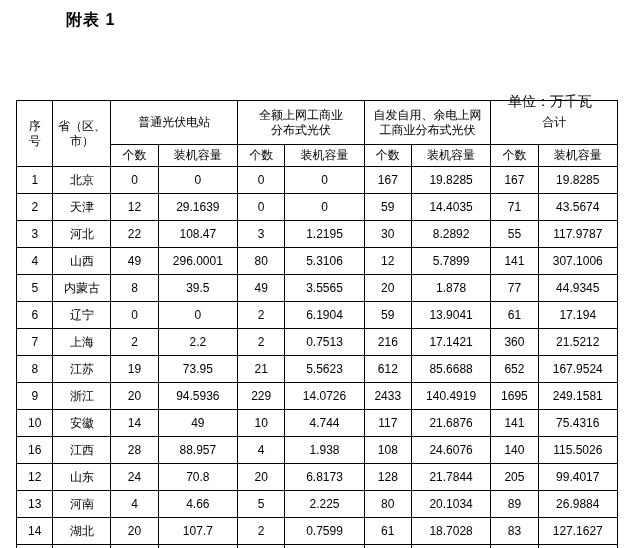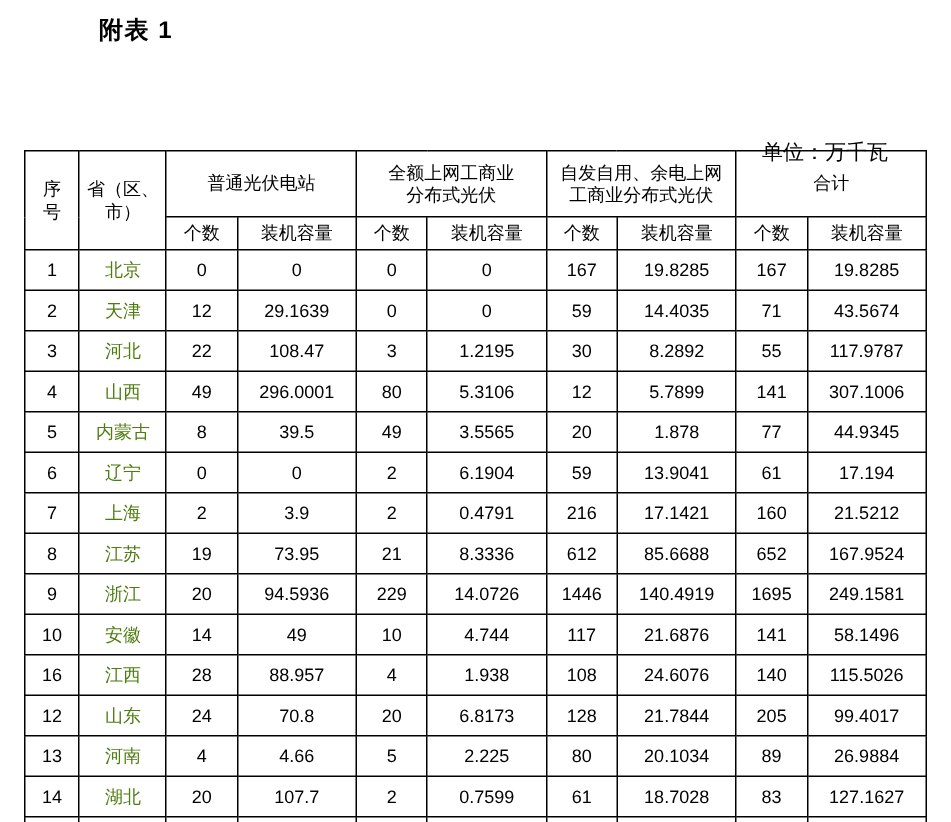--- a/index.html
+++ b/index.html
@@ -77,21 +77,21 @@
     font-size: 12.5px;
   }
   .col-idx { width: 34px; }
   .col-prov { width: 54px; }
   .col-cnt { width: 44px; }
   .col-cap { width: 74px; }
   tbody td {
     height: 26px;
   }
   .cell-prov {
-    color: #4d7c0f;
+    color: #000000;
   }
   .idx-cell {
     font-size: 12.5px;
   }
   .two-line {
     display: block;
     line-height: 1.2;
   }
 </style>
 </head>
@@ -221,63 +221,63 @@
           <td>6.1904</td>
           <td>59</td>
           <td>13.9041</td>
           <td>61</td>
           <td>17.194</td>
         </tr>
         <tr>
           <td class="idx-cell">7</td>
           <td class="cell-prov">上海</td>
           <td>2</td>
-          <td>3.9</td>
+          <td>2.2</td>
           <td>2</td>
-          <td>0.4791</td>
+          <td>0.7513</td>
           <td>216</td>
           <td>17.1421</td>
-          <td>160</td>
+          <td>360</td>
           <td>21.5212</td>
         </tr>
         <tr>
           <td class="idx-cell">8</td>
           <td class="cell-prov">江苏</td>
           <td>19</td>
           <td>73.95</td>
           <td>21</td>
-          <td>8.3336</td>
+          <td>5.5623</td>
           <td>612</td>
           <td>85.6688</td>
           <td>652</td>
           <td>167.9524</td>
         </tr>
         <tr>
           <td class="idx-cell">9</td>
           <td class="cell-prov">浙江</td>
           <td>20</td>
           <td>94.5936</td>
           <td>229</td>
           <td>14.0726</td>
-          <td>1446</td>
+          <td>2433</td>
           <td>140.4919</td>
           <td>1695</td>
           <td>249.1581</td>
         </tr>
         <tr>
           <td class="idx-cell">10</td>
           <td class="cell-prov">安徽</td>
           <td>14</td>
           <td>49</td>
           <td>10</td>
           <td>4.744</td>
           <td>117</td>
           <td>21.6876</td>
           <td>141</td>
-          <td>58.1496</td>
+          <td>75.4316</td>
         </tr>
         <tr>
           <td class="idx-cell">16</td>
           <td class="cell-prov">江西</td>
           <td>28</td>
           <td>88.957</td>
           <td>4</td>
           <td>1.938</td>
           <td>108</td>
           <td>24.6076</td>

